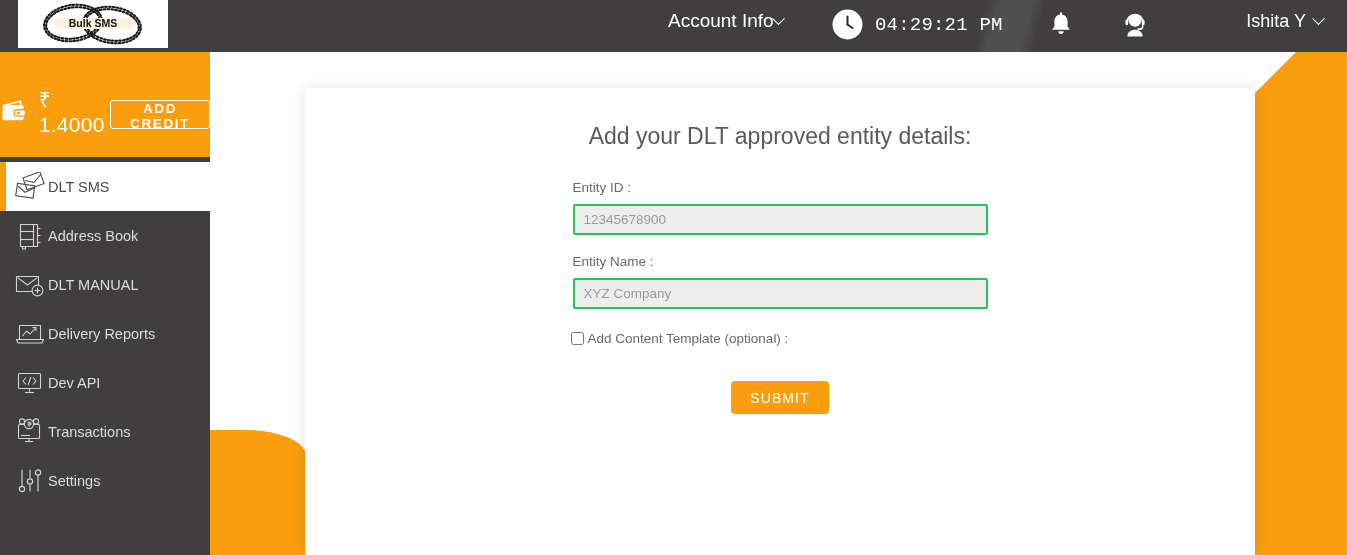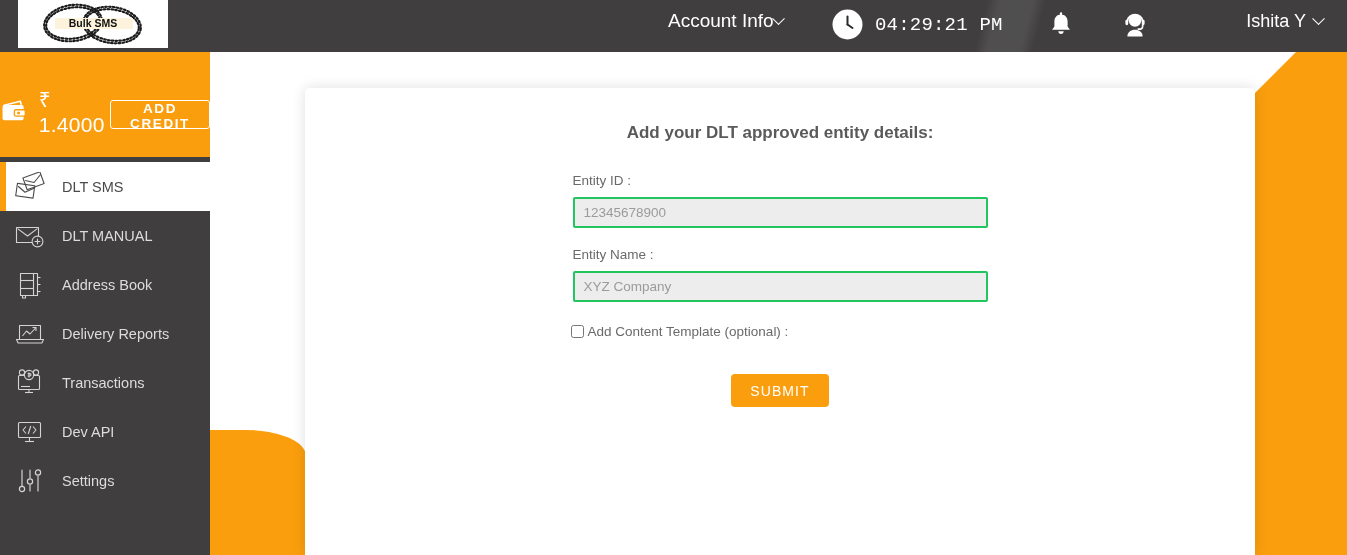--- a/index.html
+++ b/index.html
@@ -182,21 +182,21 @@
   }
 
   .nav { padding-top: 5px; }
 
   .nav-item {
     position: relative;
     height: 49px;
     display: flex;
     align-items: center;
     padding-left: 12px;
-    gap: 14px;
+    gap: 0;
     color: #dcdcdc;
     font-size: 14.5px;
     cursor: pointer;
   }
   .nav-item .ico {
     width: 36px;
     display: flex;
     align-items: center;
     justify-content: center;
     flex: none;
@@ -223,22 +223,22 @@
     height: 467px;
     background: #ffffff;
     border-radius: 5px 5px 0 0;
     box-shadow: 0 0 14px rgba(0,0,0,0.13);
     z-index: 5;
   }
 
   .card-title {
     text-align: center;
     margin-top: 35px;
-    font-size: 17px;
-    font-weight: bold;
+    font-size: 23px;
+    font-weight: normal;
     color: #5a5a5a;
   }
 
   .form {
     width: 415px;
     margin: 0 auto;
     padding-top: 30px;
   }
 
   .field-label {
@@ -390,63 +390,79 @@
               <rect x="2.5" y="12.5" width="17.5" height="12.5" transform="rotate(8 11.2 18.7)"></rect>
               <polyline points="3.6,15.3 11.2,20.3 19.5,15" transform="rotate(8 11.2 18.7)"></polyline>
             </g>
           </svg>
         </span>
         <span class="nav-label">DLT SMS</span>
       </div>
 
       <div class="nav-item">
         <span class="ico">
-          <svg width="32" height="28" viewBox="0 0 32 28">
-            <g fill="none" stroke="#d4d4d4" stroke-width="1.1" stroke-linejoin="round">
-              <rect x="2.5" y="5.5" width="22" height="15"></rect>
-              <polyline points="3.6,6.6 13.5,14 23.4,6.6"></polyline>
-              <circle cx="23.5" cy="19.5" r="5.4" fill="#403E3E"></circle>
-              <line x1="23.5" y1="16.6" x2="23.5" y2="22.4"></line>
-              <line x1="20.6" y1="19.5" x2="26.4" y2="19.5"></line>
-            </g>
-          </svg>
-        </span>
-        <span class="nav-label">DLT MANUAL</span>
-      </div>
-
-      <div class="nav-item">
-        <span class="ico">
           <svg width="30" height="30" viewBox="0 0 30 30">
             <g fill="none" stroke="#d4d4d4" stroke-width="1.1" stroke-linejoin="round">
               <rect x="5.5" y="3.5" width="17" height="22"></rect>
               <line x1="18.5" y1="3.5" x2="18.5" y2="25.5"></line>
               <line x1="5.5" y1="10.5" x2="18.5" y2="10.5"></line>
               <line x1="5.5" y1="18.5" x2="18.5" y2="18.5"></line>
               <line x1="22.5" y1="7.5" x2="25.5" y2="7.5"></line>
               <line x1="22.5" y1="14.5" x2="25.5" y2="14.5"></line>
               <line x1="22.5" y1="21.5" x2="25.5" y2="21.5"></line>
               <rect x="7.5" y="25.5" width="3" height="2.5"></rect>
             </g>
           </svg>
         </span>
         <span class="nav-label">Address Book</span>
       </div>
 
       <div class="nav-item">
         <span class="ico">
           <svg width="32" height="28" viewBox="0 0 32 28">
             <g fill="none" stroke="#d4d4d4" stroke-width="1.1" stroke-linejoin="round">
+              <rect x="2.5" y="5.5" width="22" height="15"></rect>
+              <polyline points="3.6,6.6 13.5,14 23.4,6.6"></polyline>
+              <circle cx="23.5" cy="19.5" r="5.4" fill="#403E3E"></circle>
+              <line x1="23.5" y1="16.6" x2="23.5" y2="22.4"></line>
+              <line x1="20.6" y1="19.5" x2="26.4" y2="19.5"></line>
+            </g>
+          </svg>
+        </span>
+        <span class="nav-label">DLT MANUAL</span>
+      </div>
+
+      <div class="nav-item">
+        <span class="ico">
+          <svg width="32" height="28" viewBox="0 0 32 28">
+            <g fill="none" stroke="#d4d4d4" stroke-width="1.1" stroke-linejoin="round">
               <path d="M5.5 5.5h21v14h-21z"></path>
               <path d="M2.5 19.5h27l-1.6 3.5H4.1z"></path>
               <polyline points="8.5,16 12.5,11 16,14 22,7.5"></polyline>
               <polyline points="18.5,7.5 22,7.5 22,11"></polyline>
             </g>
           </svg>
         </span>
         <span class="nav-label">Delivery Reports</span>
+      </div>
+
+      <div class="nav-item">
+        <span class="ico">
+          <svg width="32" height="28" viewBox="0 0 32 28">
+            <g fill="none" stroke="#d4d4d4" stroke-width="1.1" stroke-linejoin="round">
+              <rect x="4.5" y="4.5" width="22" height="15" rx="1"></rect>
+              <line x1="11" y1="23.5" x2="20" y2="23.5"></line>
+              <line x1="15.5" y1="19.5" x2="15.5" y2="23.5"></line>
+              <polyline points="12,8.5 9,12 12,15.5"></polyline>
+              <polyline points="19,8.5 22,12 19,15.5"></polyline>
+              <line x1="16.8" y1="8" x2="14.2" y2="16"></line>
+            </g>
+          </svg>
+        </span>
+        <span class="nav-label">Dev API</span>
       </div>
 
       <div class="nav-item">
         <span class="ico">
           <svg width="32" height="30" viewBox="0 0 32 30">
             <g fill="none" stroke="#d4d4d4" stroke-width="1.1" stroke-linejoin="round">
               <rect x="4.5" y="7.5" width="21" height="14" rx="1"></rect>
               <line x1="11" y1="24.5" x2="19" y2="24.5"></line>
               <line x1="15" y1="21.5" x2="15" y2="24.5"></line>
               <circle cx="15" cy="7" r="4.6" fill="#403E3E"></circle>
@@ -455,36 +471,20 @@
               <circle cx="22" cy="4.5" r="2.6" fill="#403E3E"></circle>
               <line x1="7" y1="18.5" x2="16" y2="18.5"></line>
             </g>
           </svg>
         </span>
         <span class="nav-label">Transactions</span>
       </div>
 
       <div class="nav-item">
         <span class="ico">
-          <svg width="32" height="28" viewBox="0 0 32 28">
-            <g fill="none" stroke="#d4d4d4" stroke-width="1.1" stroke-linejoin="round">
-              <rect x="4.5" y="4.5" width="22" height="15" rx="1"></rect>
-              <line x1="11" y1="23.5" x2="20" y2="23.5"></line>
-              <line x1="15.5" y1="19.5" x2="15.5" y2="23.5"></line>
-              <polyline points="12,8.5 9,12 12,15.5"></polyline>
-              <polyline points="19,8.5 22,12 19,15.5"></polyline>
-              <line x1="16.8" y1="8" x2="14.2" y2="16"></line>
-            </g>
-          </svg>
-        </span>
-        <span class="nav-label">Dev API</span>
-      </div>
-
-      <div class="nav-item">
-        <span class="ico">
           <svg width="30" height="30" viewBox="0 0 30 30">
             <g fill="none" stroke="#d4d4d4" stroke-width="1.2" stroke-linecap="round">
               <line x1="7" y1="4" x2="7" y2="20"></line>
               <circle cx="7" cy="23" r="2.6"></circle>
               <line x1="15" y1="4" x2="15" y2="12"></line>
               <circle cx="15" cy="15.5" r="2.6"></circle>
               <line x1="15" y1="19" x2="15" y2="25"></line>
               <circle cx="23" cy="6.5" r="2.6"></circle>
               <line x1="23" y1="10" x2="23" y2="25"></line>
             </g>

